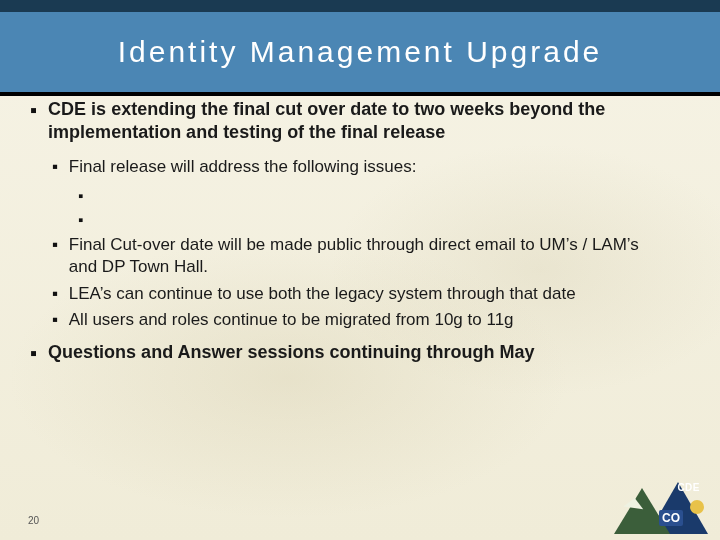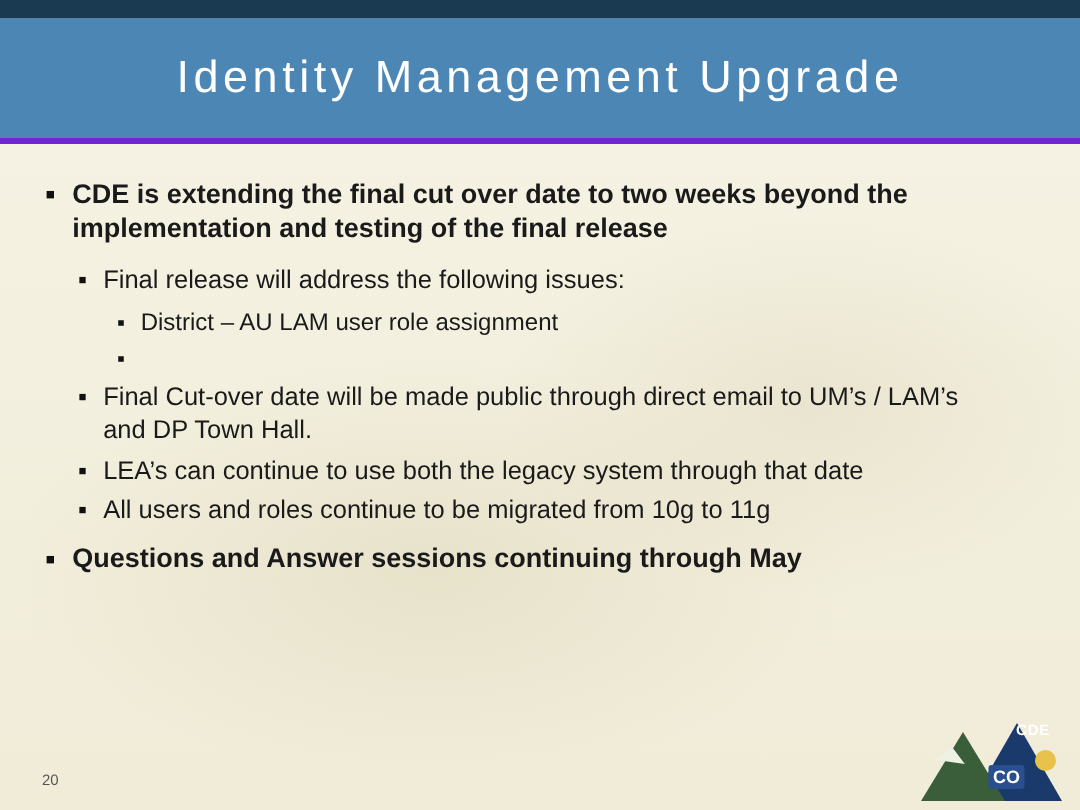--- a/index.html
+++ b/index.html
@@ -15,34 +15,34 @@
     background:
       radial-gradient(ellipse 400px 200px at 40% 70%, rgba(200,190,150,0.25), transparent 70%),
       radial-gradient(ellipse 300px 180px at 75% 50%, rgba(190,180,140,0.18), transparent 70%),
       linear-gradient(180deg, #f6f3e5 0%, #f0ecd8 100%);
   }
   .header-bar {
     position: relative;
     height: 96px;
     background: #4b86b4;
     border-top: 12px solid #1a3a52;
-    border-bottom: 4px solid #6d28d9;
+    border-bottom: 4px solid #000000;
     display: flex;
     align-items: center;
     justify-content: center;
   }
   .header-title {
     color: #ffffff;
     font-size: 30px;
     letter-spacing: 3px;
     font-weight: 400;
   }
   .content {
     position: relative;
-    padding: 22px 30px 0 30px;
+    padding: 2px 30px 0 30px;
     color: #1a1a1a;
   }
   .b1 { font-size: 18px; font-weight: bold; line-height: 1.28; margin-bottom: 12px; }
   .b2 { font-size: 17px; line-height: 1.32; margin: 6px 0 6px 22px; }
   .b3 { font-size: 16px; line-height: 1.32; margin: 3px 0 3px 48px; }
   .b2-list { margin-top: 4px; }
   .b2-list .b2 { margin-top: 4px; margin-bottom: 4px; }
   .sq { display: inline-block; vertical-align: top; margin-right: 6px; }
   .sq::before { content: "▪"; }
   .sq.big::before { font-size: 20px; color: #111; }
@@ -135,21 +135,20 @@
     <span class="txt">CDE is extending the final cut over date to two weeks beyond the implementation and testing of the final release</span>
   </div>
 
   <div class="b2">
     <span class="sq mid"></span>
     <span class="txt">Final release will address the following issues:</span>
   </div>
 
   <div class="b3">
     <span class="sq sm"></span>
-    <span class="txt">District – AU LAM user role assignment</span>
   </div>
   <div class="b3">
     <span class="sq sm"></span>
   </div>
 
   <div class="b2-list">
     <div class="b2">
       <span class="sq mid"></span>
       <span class="txt">Final Cut-over date will be made public through direct email to UM’s / LAM’s and DP Town Hall.</span>
     </div>

